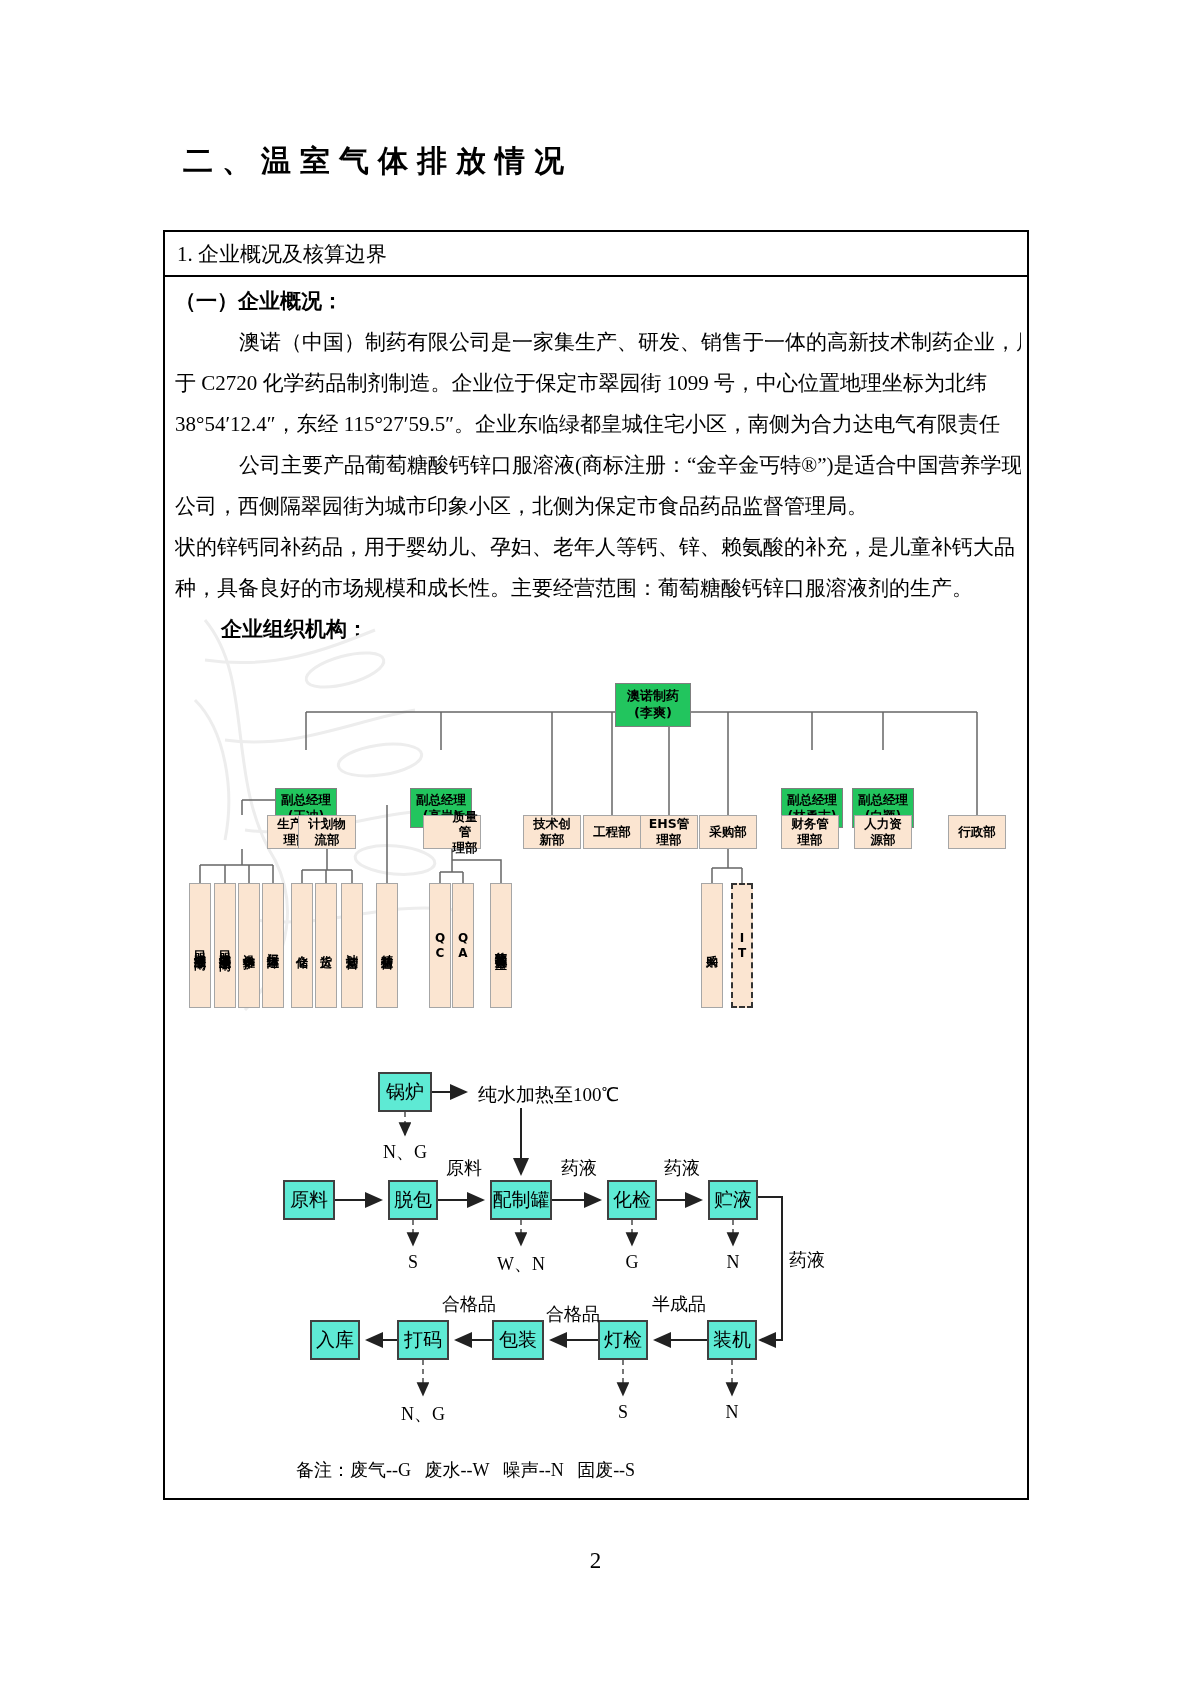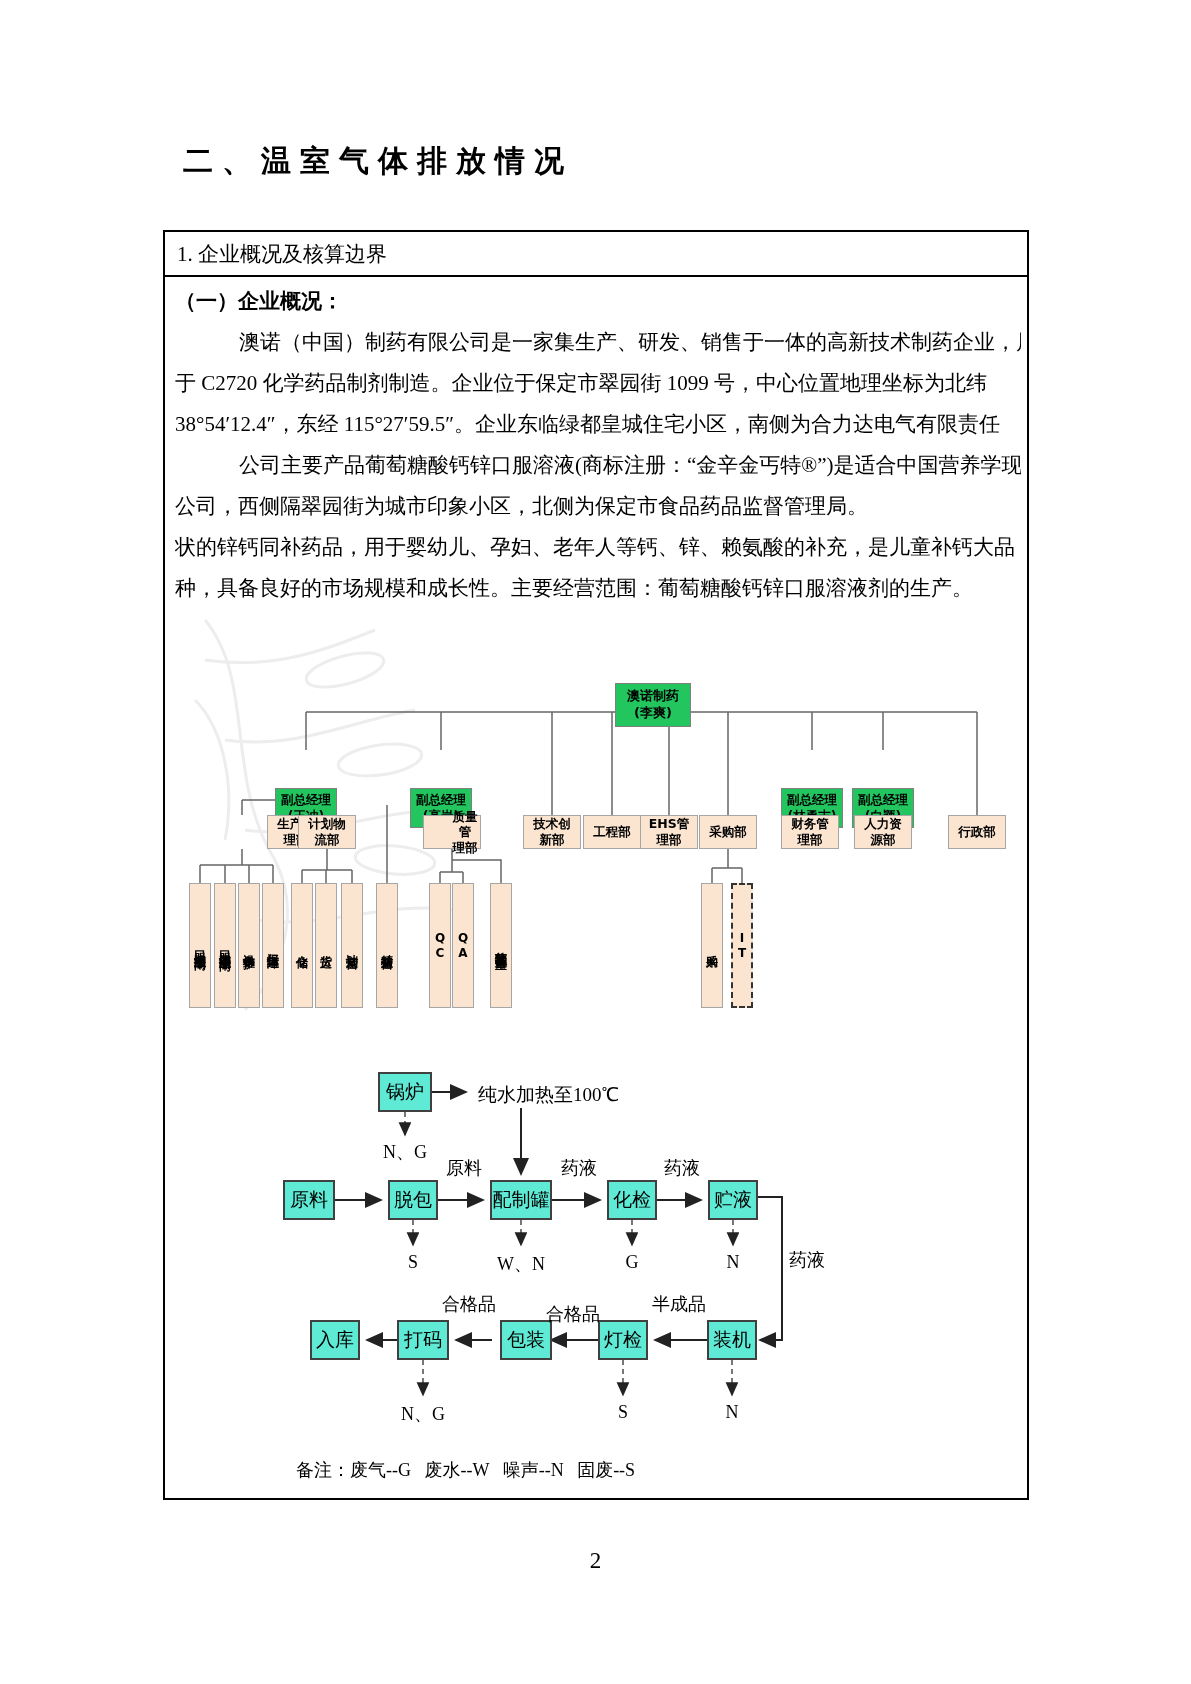--- a/index.html
+++ b/index.html
@@ -56,20 +56,21 @@
 
   <div class="abs body-text">
     <div class="line b">（一）企业概况：</div>
     <div class="line ind">澳诺（中国）制药有限公司是一家集生产、研发、销售于一体的高新技术制药企业，属</div>
     <div class="line">于 C2720 化学药品制剂制造。企业位于保定市翠园街 1099 号，中心位置地理坐标为北纬</div>
     <div class="line">38°54′12.4″，东经 115°27′59.5″。企业东临绿都皇城住宅小区，南侧为合力达电气有限责任</div>
     <div class="line ind">公司主要产品葡萄糖酸钙锌口服溶液(商标注册：“金辛金丐特®”)是适合中国营养学现</div>
     <div class="line">公司，西侧隔翠园街为城市印象小区，北侧为保定市食品药品监督管理局。</div>
     <div class="line">状的锌钙同补药品，用于婴幼儿、孕妇、老年人等钙、锌、赖氨酸的补充，是儿童补钙大品</div>
     <div class="line">种，具备良好的市场规模和成长性。主要经营范围：葡萄糖酸钙锌口服溶液剂的生产。</div>
+    <div class="line b ind2">企业组织机构：</div>
   </div>
 
   <svg class="wm" style="left:165px;top:600px;" width="310" height="420" viewBox="0 0 310 420">
     <g fill="none" stroke="#ededed" stroke-width="3">
       <path d="M40,20 C90,80 60,180 110,260 C140,320 110,380 80,410"></path>
       <path d="M40,60 C110,70 160,50 210,30"></path>
       <path d="M60,140 C130,150 190,120 250,110"></path>
       <path d="M80,230 C150,240 210,210 280,210"></path>
       <path d="M90,320 C160,330 220,300 290,310"></path>
       <path d="M30,100 C60,130 70,190 60,240"></path>
@@ -180,21 +181,21 @@
   </svg>
 
   <div class="flow-box" style="left:378px;top:1072px;width:54px;height:40px;">锅炉</div>
   <div class="flow-box" style="left:283px;top:1180px;width:52px;height:40px;">原料</div>
   <div class="flow-box" style="left:388px;top:1180px;width:50px;height:40px;">脱包</div>
   <div class="flow-box" style="left:490px;top:1180px;width:62px;height:40px;">配制罐</div>
   <div class="flow-box" style="left:607px;top:1180px;width:50px;height:40px;text-align:center;">化检</div>
   <div class="flow-box" style="left:708px;top:1180px;width:50px;height:40px;">贮液</div>
   <div class="flow-box" style="left:310px;top:1320px;width:50px;height:40px;">入库</div>
   <div class="flow-box" style="left:397px;top:1320px;width:52px;height:40px;">打码</div>
-  <div class="flow-box" style="left:492px;top:1320px;width:52px;height:40px;margin-left:8px;">包装</div>
+  <div class="flow-box" style="left:492px;top:1320px;width:52px;height:40px;">包装</div>
   <div class="flow-box" style="left:598px;top:1320px;width:50px;height:40px;">灯检</div>
   <div class="flow-box" style="left:707px;top:1320px;width:50px;height:40px;">装机</div>
 
   <div class="flow-label" style="left:478px;top:1082px;font-size:19px;">纯水加热至100℃</div>
   <div class="flow-label ctr" style="left:380px;top:1140px;width:50px;">N、G</div>
   <div class="flow-label ctr" style="left:439px;top:1156px;width:50px;">原料</div>
   <div class="flow-label ctr" style="left:554px;top:1156px;width:50px;">药液</div>
   <div class="flow-label ctr" style="left:657px;top:1156px;width:50px;">药液</div>
   <div class="flow-label ctr" style="left:393px;top:1252px;width:40px;">S</div>
   <div class="flow-label ctr" style="left:491px;top:1252px;width:60px;">W、N</div>

